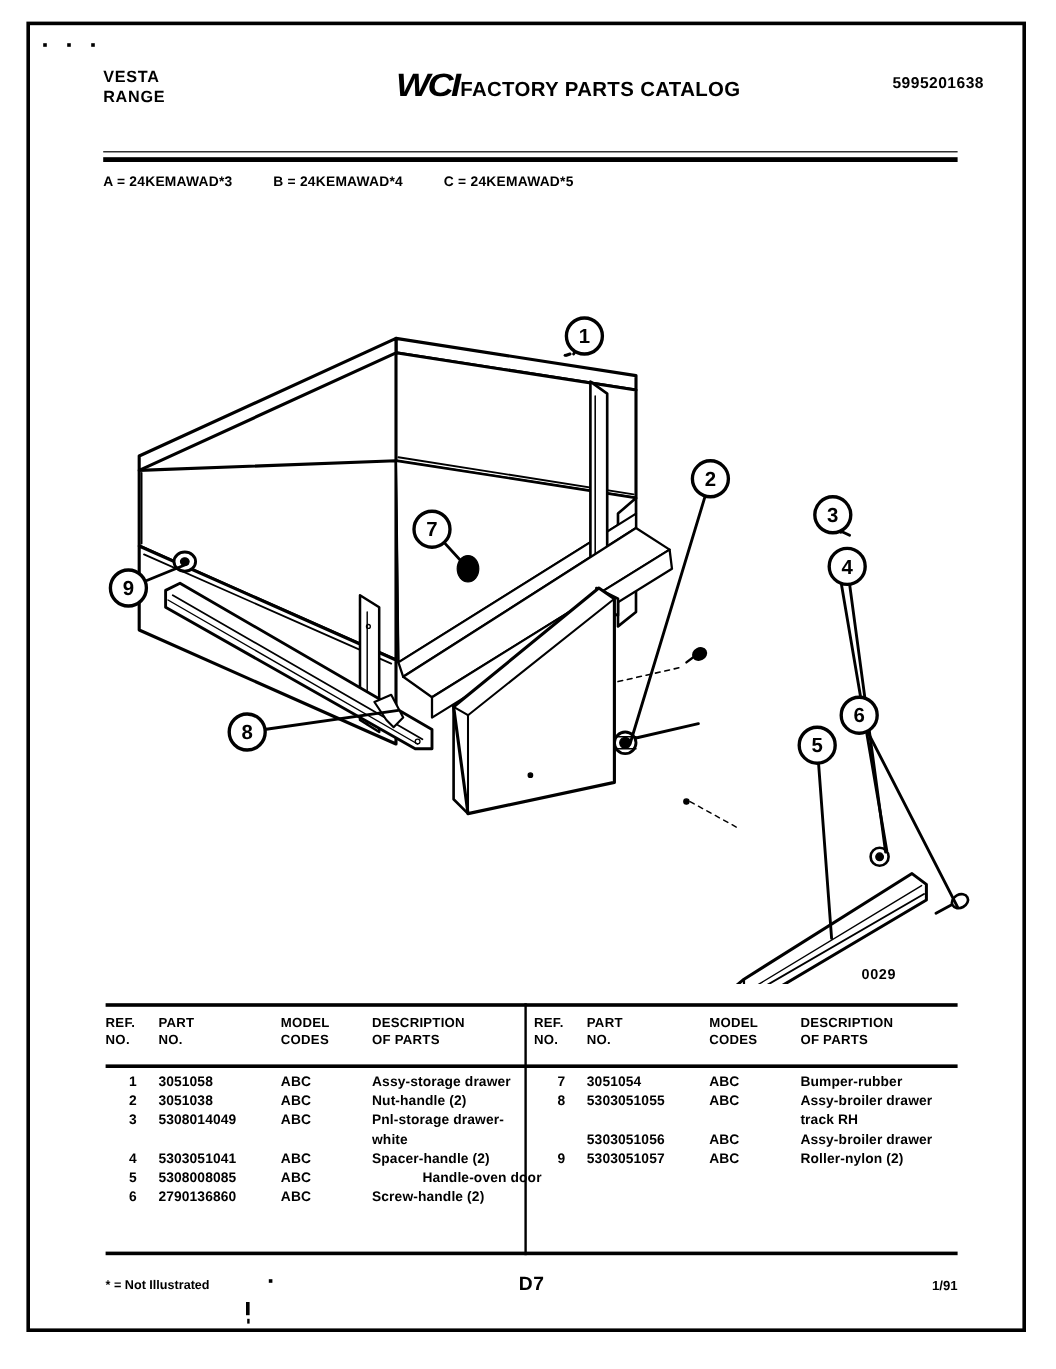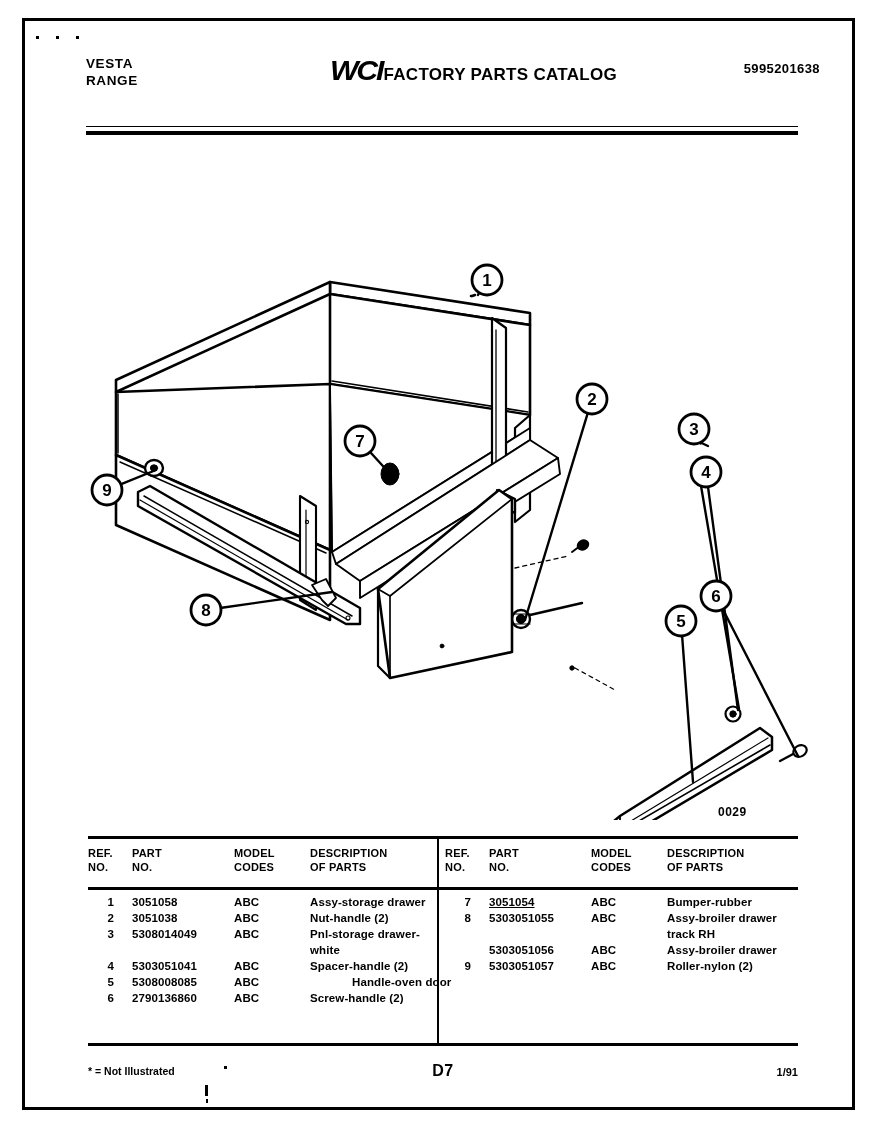--- a/index.html
+++ b/index.html
@@ -269,20 +269,23 @@
       <span id="wci-logo">WCI</span>
       <span id="catalog-title">FACTORY PARTS CATALOG</span>
     </div>
 
     <div id="catalog-number">5995201638</div>
   </div>
 
   <div id="rule-thin"></div>
   <div id="rule-thick"></div>
 
+  <div id="model-codes">
+    <span class="code">A = 24KEMAWAD*3</span><span class="code">B = 24KEMAWAD*4</span><span class="code">C = 24KEMAWAD*5</span>
+  </div>
 
   <div id="illustration">
     <svg width="760" height="620" viewBox="0 0 760 620" xmlns="http://www.w3.org/2000/svg">
       <g fill="none" stroke="#000" stroke-width="2.6" stroke-linejoin="round" stroke-linecap="round">
 
         <path d="M 270 82 L 470 113 L 470 125 L 270 94 Z" fill="#fff"></path>
 
         <path d="M 270 94 L 470 125 L 470 215 L 270 184 Z" fill="#fff"></path>
 
         <path d="M 272 181 L 468 212" stroke-width="1.6"></path>
@@ -495,21 +498,21 @@
         <div class="h" style="left:152px;">
           <span>MODEL</span><span class="l2">CODES</span>
         </div>
         <div class="h" style="left:228px;">
           <span>DESCRIPTION</span><span class="l2">OF PARTS</span>
         </div>
       </div>
       <div class="tbody" id="tbody-right">
           <div class="trow">
             <span class="c c-ref" style="left: 6px;">7</span>
-            <span class="c c-part" style="left: 50px; text-decoration: underline;">3051054</span>
+            <span class="c c-part" style="left: 50px;">3051054</span>
             <span class="c c-code" style="left: 152px;">ABC</span>
             <span class="c c-desc" style="left: 228px;">Bumper-rubber</span>
           </div>
           <div class="trow">
             <span class="c c-ref" style="left: 6px;">8</span>
             <span class="c c-part" style="left: 50px;">5303051055</span>
             <span class="c c-code" style="left: 152px;">ABC</span>
             <span class="c c-desc" style="left: 228px;">Assy-broiler drawer</span>
           </div>
           <div class="trow">

